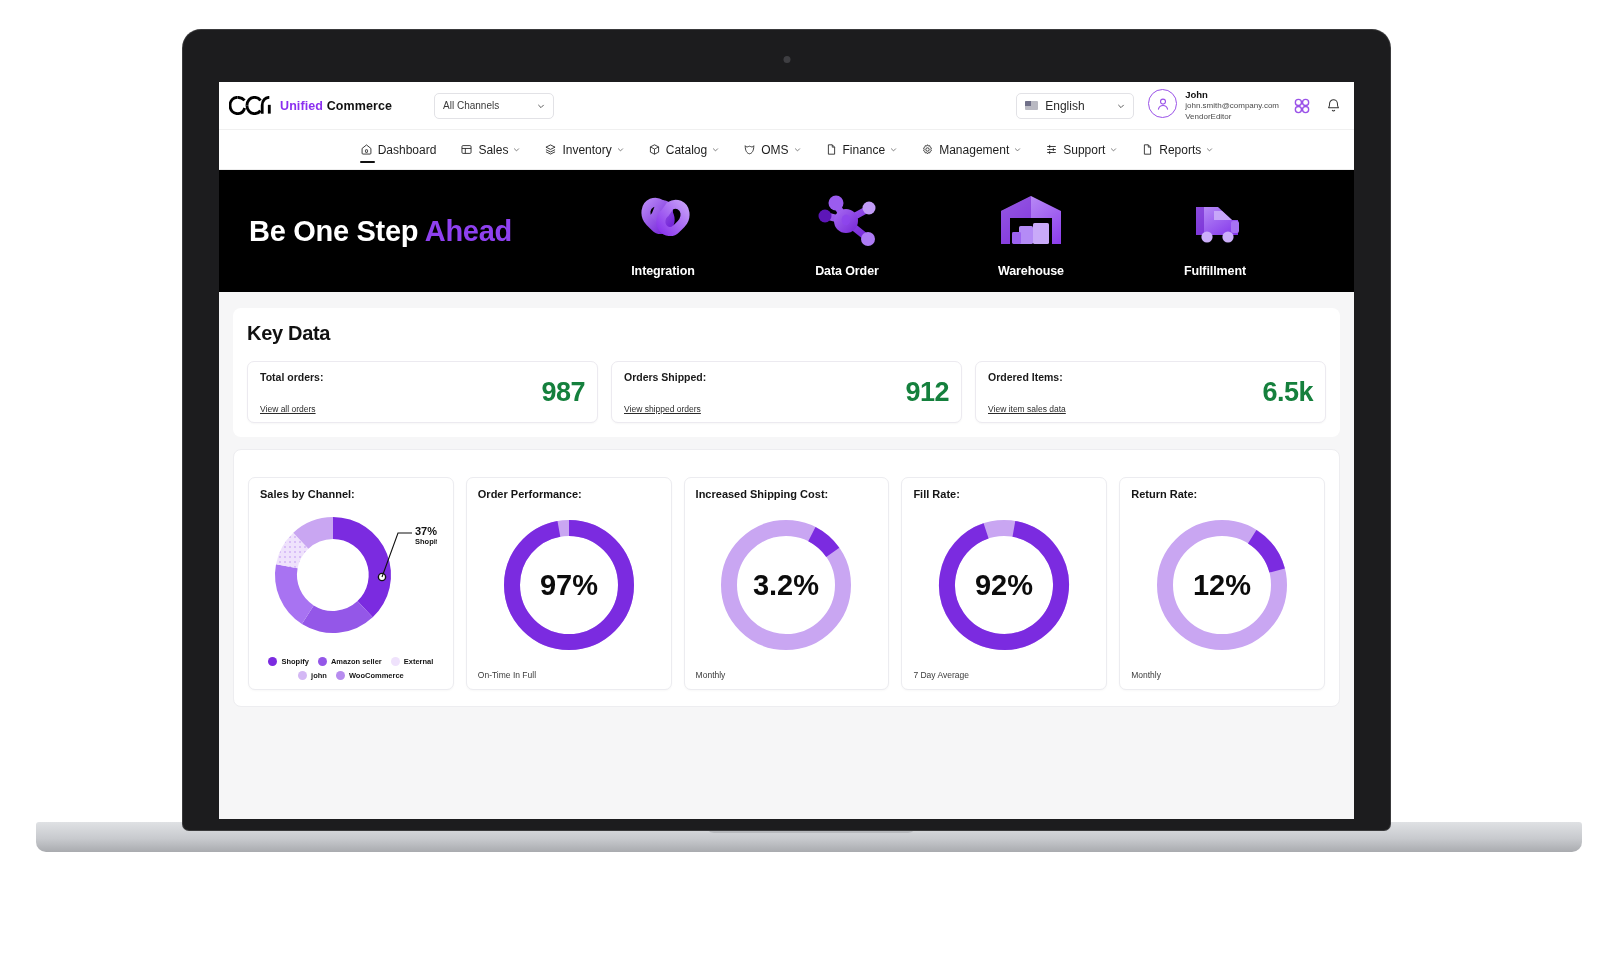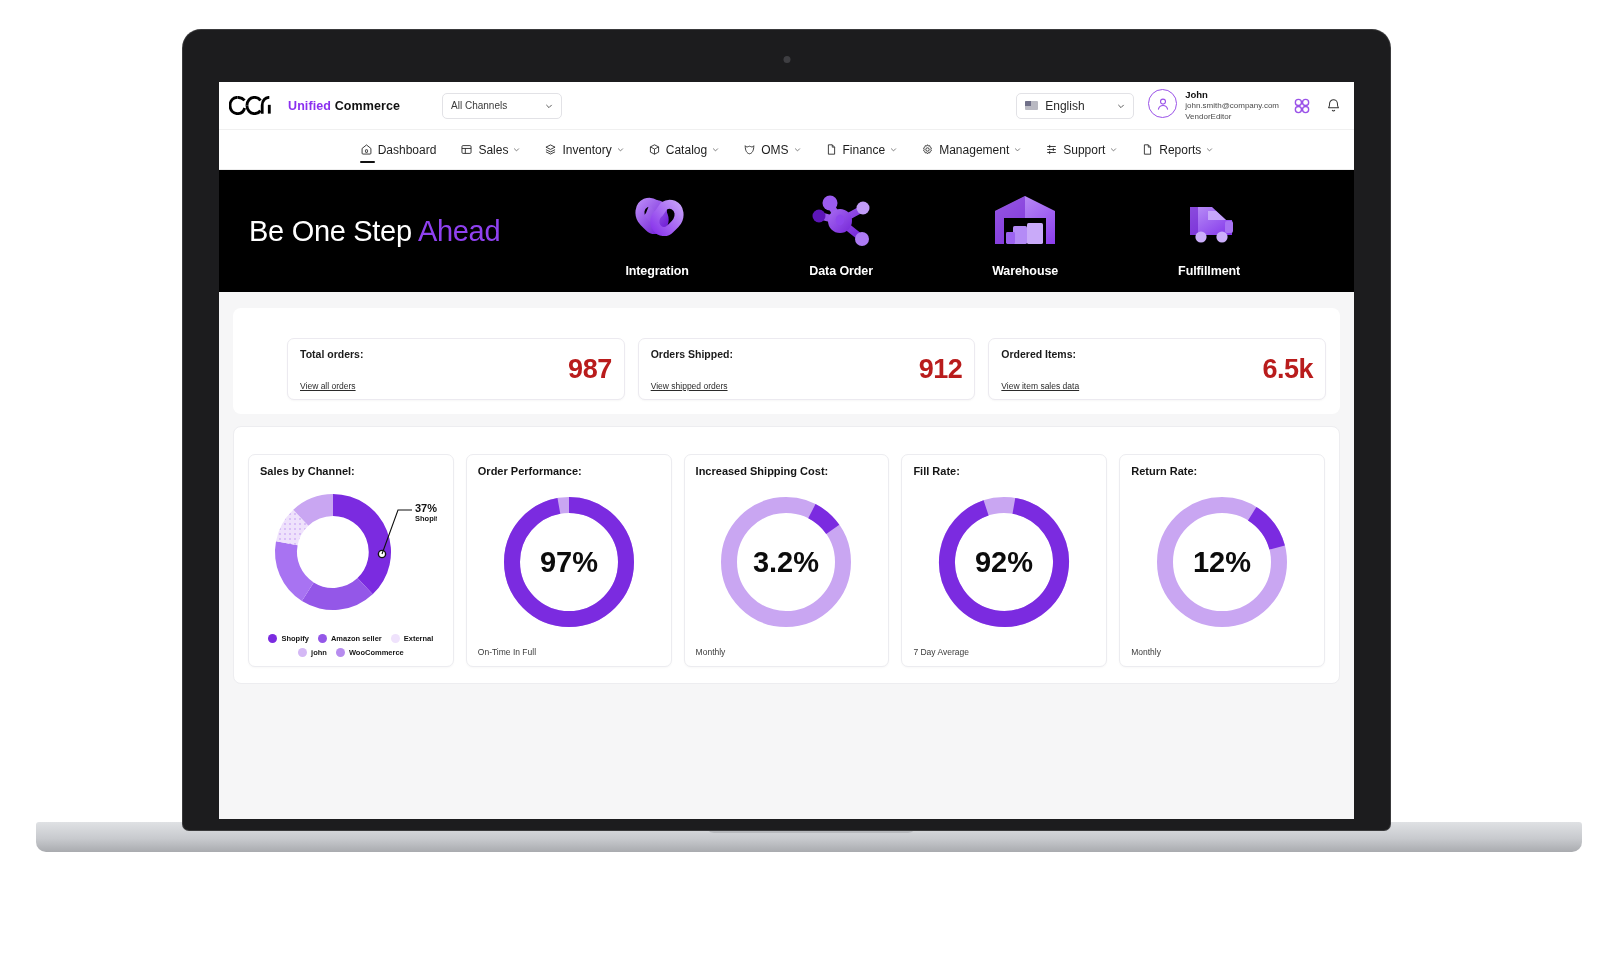--- a/index.html
+++ b/index.html
@@ -53,21 +53,21 @@
 
   
   .topbar {
     height: 48px; background: #fff;
     display: flex; align-items: center;
     padding: 0 12px 0 10px;
     border-bottom: 1px solid #f0f0f0;
   }
   .brand { display: flex; align-items: center; gap: 9px; }
   .logo-svg { width: 42px; height: 19px; display: block; }
-  .brand-text { font-size: 12.5px; font-weight: 700; color: #111; letter-spacing: .1px; margin-left: 8px;}
+  .brand-text { font-size: 12.5px; font-weight: 700; color: #111; letter-spacing: .1px;}
   .brand-text .accent { color: #8b2ff0; }
 
   .channel-select {
     margin-left: 42px;
     width: 120px; height: 26px;
     border: 1px solid #e2e2e6; border-radius: 5px;
     display: flex; align-items: center; justify-content: space-between;
     padding: 0 8px; font-size: 10px; color: #3a3a3a; background: #fff;
   }
   .caret { width: 8px; height: 8px; }
@@ -116,49 +116,49 @@
   }
   .nav-caret { width: 7px; height: 7px; opacity: .75; }
 
   
   .hero {
     height: 122px; background: #000;
     display: flex; align-items: center; padding: 0 30px;
     position: relative;
   }
   .hero-title {
-    font-size: 29px; font-weight: 400; color: #fff;
+    font-size: 29px; font-weight: 700; color: #fff;
     letter-spacing: -.3px; white-space: nowrap;
   }
   .hero-title .hl { color: #8f41f0; }
   .hero-items { margin-left: 42px; display: flex; gap: 64px; align-items: flex-end; flex:1; justify-content: center;}
   .hero-item { width: 120px; text-align: center; }
   .hero-item .art { height: 74px; display: flex; align-items: center; justify-content: center; }
   .hero-item .cap {
     margin-top: 6px; color: #fff; font-size: 12.5px; font-weight: 800; letter-spacing: -.1px;
   }
 
   
   .content { background: #f6f6f7; padding: 16px 14px 0 14px; height: 527px; }
   .panel { background: #fff; border-radius: 8px; }
   .key-data-wrap { padding: 14px 14px 14px 14px; }
   .section-title { font-size: 20px; font-weight: 800; color: #111; letter-spacing: -.3px; }
 
-  .kd-row { display: flex; gap: 13px; margin-top: 16px; margin-left: 40px; }
+  .kd-row { display: flex; gap: 13px; margin-top: 16px; }
   .kd-card {
     flex: 1; height: 62px;
     border: 1px solid #eceaf0; border-radius: 7px; background: #fff;
     padding: 9px 12px 8px 12px;
     display: flex; justify-content: space-between; align-items: flex-start;
     box-shadow: 0 1px 2px rgba(20,10,40,.035);
   }
   .kd-left { display: flex; flex-direction: column; justify-content: space-between; height: 100%; }
   .kd-label { font-size: 10.5px; font-weight: 700; color: #1a1a1a; }
   .kd-link { font-size: 8.5px; color: #2b2b2b; text-decoration: underline; }
-  .kd-value { font-size: 27px; font-weight: 800; color: #b91c1c; line-height: 1; align-self: center; letter-spacing:-.5px;}
+  .kd-value { font-size: 27px; font-weight: 800; color: #15803d; line-height: 1; align-self: center; letter-spacing:-.5px;}
 
   
   .kpi-panel { margin-top: 12px; padding: 14px 14px 16px 14px; border:1px solid #ededf0; }
   .kpi-row { display: flex; gap: 12px; margin-top: 13px; }
   .kpi-card {
     flex: 1; border: 1px solid #ececf0; border-radius: 7px; background: #fff;
     padding: 10px 11px 9px 11px; height: 213px;
     display: flex; flex-direction: column;
     box-shadow: 0 1px 2px rgba(20,10,40,.03);
   }
@@ -433,20 +433,21 @@
           </div>
           <div class="cap">Fulfillment</div>
         </div>
 
       </div>
     </div>
 
     <div class="content">
 
       <div class="panel key-data-wrap">
+        <div class="section-title">Key Data</div>
 
         <div class="kd-row">
 
           <div class="kd-card">
             <div class="kd-left">
               <div class="kd-label">Total orders:</div>
               <a class="kd-link" href="#">View all orders</a>
             </div>
             <div class="kd-value">987</div>
           </div>

